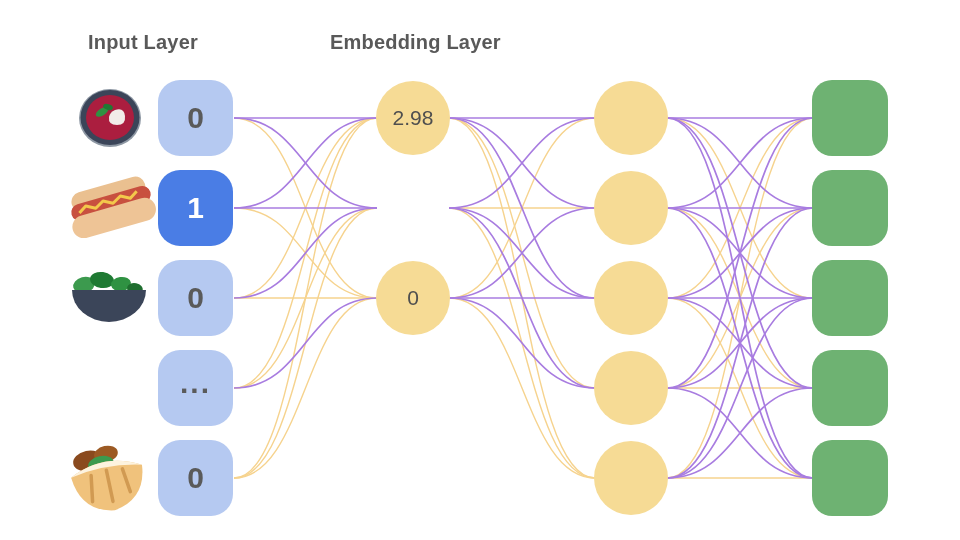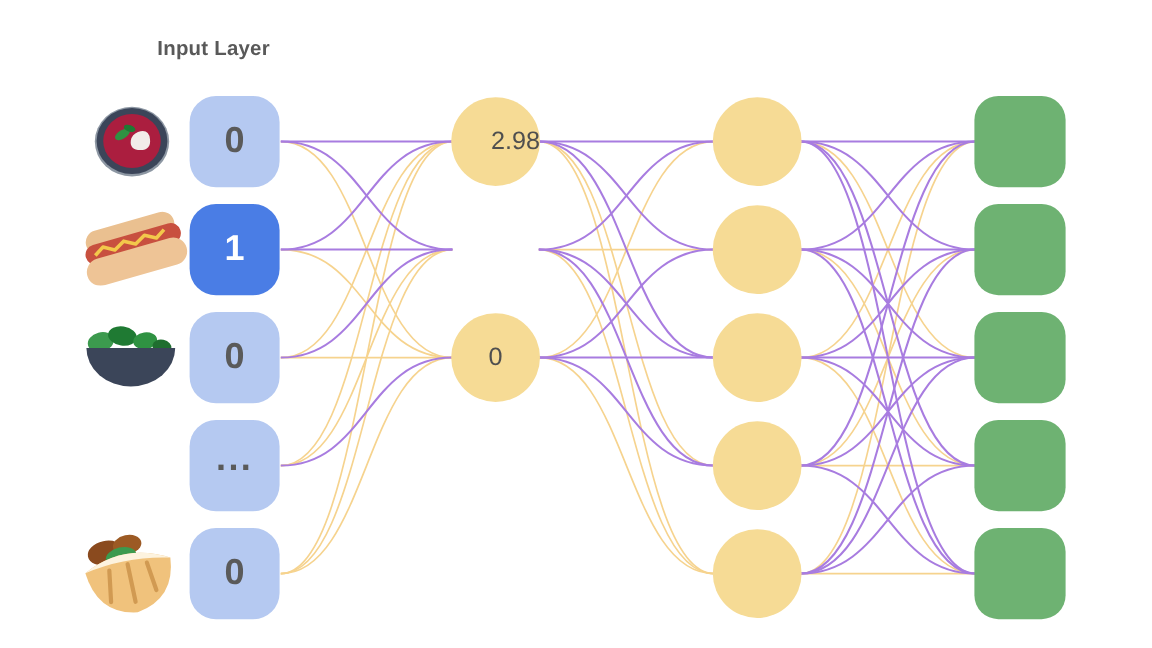--- a/index.html
+++ b/index.html
@@ -1,22 +1,22 @@
 <!DOCTYPE html>
 <html><head>
 <meta charset="utf-8">
 <style>
   html,body{margin:0;padding:0;background:#ffffff;}
   #stage{
     position:relative;width:960px;height:540px;overflow:hidden;
     background:#ffffff;font-family:"Liberation Sans",sans-serif;
   }
   .layer-title{
-    position:absolute;top:31px;text-align:center;
-    font-size:17px;font-weight:bold;color:var(--title-text,#595959);
+    position:absolute;top:31px;text-align:left;
+    font-size:20px;font-weight:bold;color:var(--title-text,#595959);
     letter-spacing:.2px;
   }
   #title-input{left:88px;width:180px;}
   #title-embedding{left:330px;width:220px;}
   #title-output{left:762px;width:180px;}
   #edge-svg{position:absolute;left:0;top:0;z-index:0;}
   .node{
     position:absolute;z-index:1;display:flex;align-items:center;justify-content:center;
     box-sizing:border-box;
   }
@@ -34,21 +34,21 @@
   }
   .hidden-circle{
     left:594px;width:74px;height:74px;border-radius:50%;
     background:var(--embedding-node,#f6db95);
   }
   .output-box{
     left:812px;width:76px;height:76px;border-radius:20px;
     background:var(--output-node,#6eb272);
   }
   .row1{top:80px;}  .row2{top:170px;} .row3{top:260px;} .row4{top:350px;} .row5{top:440px;}
-  .crow1{top:81px;justify-content:flex-end;} .crow2{top:171px;} .crow3{top:261px;} .crow4{top:351px;} .crow5{top:441px;}
+  .crow1{top:81px;} .crow2{top:171px;} .crow3{top:261px;} .crow4{top:351px;} .crow5{top:441px;}
   .food-icon{position:absolute;z-index:1;}
 </style>
 </head>
 <body>
 
 <div id="stage" style="--input-node: #b5c9f1; --input-node-active: #4a7de5; --embedding-node: #f6db95; --output-node: #6eb272; --text-dark: #5a5a5a; --title-text: #595959;">
 
   <svg id="edge-svg" width="960" height="540">
       <path d="M 234 118 C 305.5 118 305.5 298 377 298" stroke="#f6d38e" stroke-width="1.4" fill="none"></path>
       <path d="M 234 208 C 305.5 208 305.5 298 377 298" stroke="#f6d38e" stroke-width="1.4" fill="none"></path>
@@ -101,20 +101,21 @@
       <path d="M 667 298 C 740 298 740 388 813 388" stroke="#a87ce0" stroke-width="1.7" fill="none"></path>
       <path d="M 667 388 C 740 388 740 118 813 118" stroke="#a87ce0" stroke-width="1.7" fill="none"></path>
       <path d="M 667 388 C 740 388 740 298 813 298" stroke="#a87ce0" stroke-width="1.7" fill="none"></path>
       <path d="M 667 388 C 740 388 740 478 813 478" stroke="#a87ce0" stroke-width="1.7" fill="none"></path>
       <path d="M 667 478 C 740 478 740 208 813 208" stroke="#a87ce0" stroke-width="1.7" fill="none"></path>
       <path d="M 667 478 C 740 478 740 298 813 298" stroke="#a87ce0" stroke-width="1.7" fill="none"></path>
       <path d="M 667 478 C 740 478 740 388 813 388" stroke="#a87ce0" stroke-width="1.7" fill="none"></path>
     </svg>
 
   <div class="layer-title" id="title-input">Input Layer</div>
+  <div class="layer-title" id="title-embedding">Embedding Layer</div>
 
   <svg class="food-icon" style="left:78px;top:87px" width="64" height="62" viewBox="0 0 64 62">
     <ellipse cx="32" cy="31" rx="31" ry="29" fill="#8d97a3"></ellipse>
     <ellipse cx="32" cy="30.5" rx="29.5" ry="27.5" fill="#3b4559"></ellipse>
     <ellipse cx="32" cy="30.5" rx="24" ry="22.5" fill="#ab1e3f"></ellipse>
     <path d="M37 23 q9 -3 10 6 q1 9 -8 9 q-9 0 -8 -8 q1 -5 6 -7 z" fill="#f2ece9"></path>
     <ellipse cx="24" cy="25" rx="7" ry="3.6" fill="#2f9242" transform="rotate(-32 24 25)"></ellipse>
     <ellipse cx="30" cy="20" rx="5" ry="2.8" fill="#1f7a33" transform="rotate(18 30 20)"></ellipse>
   </svg>
 

